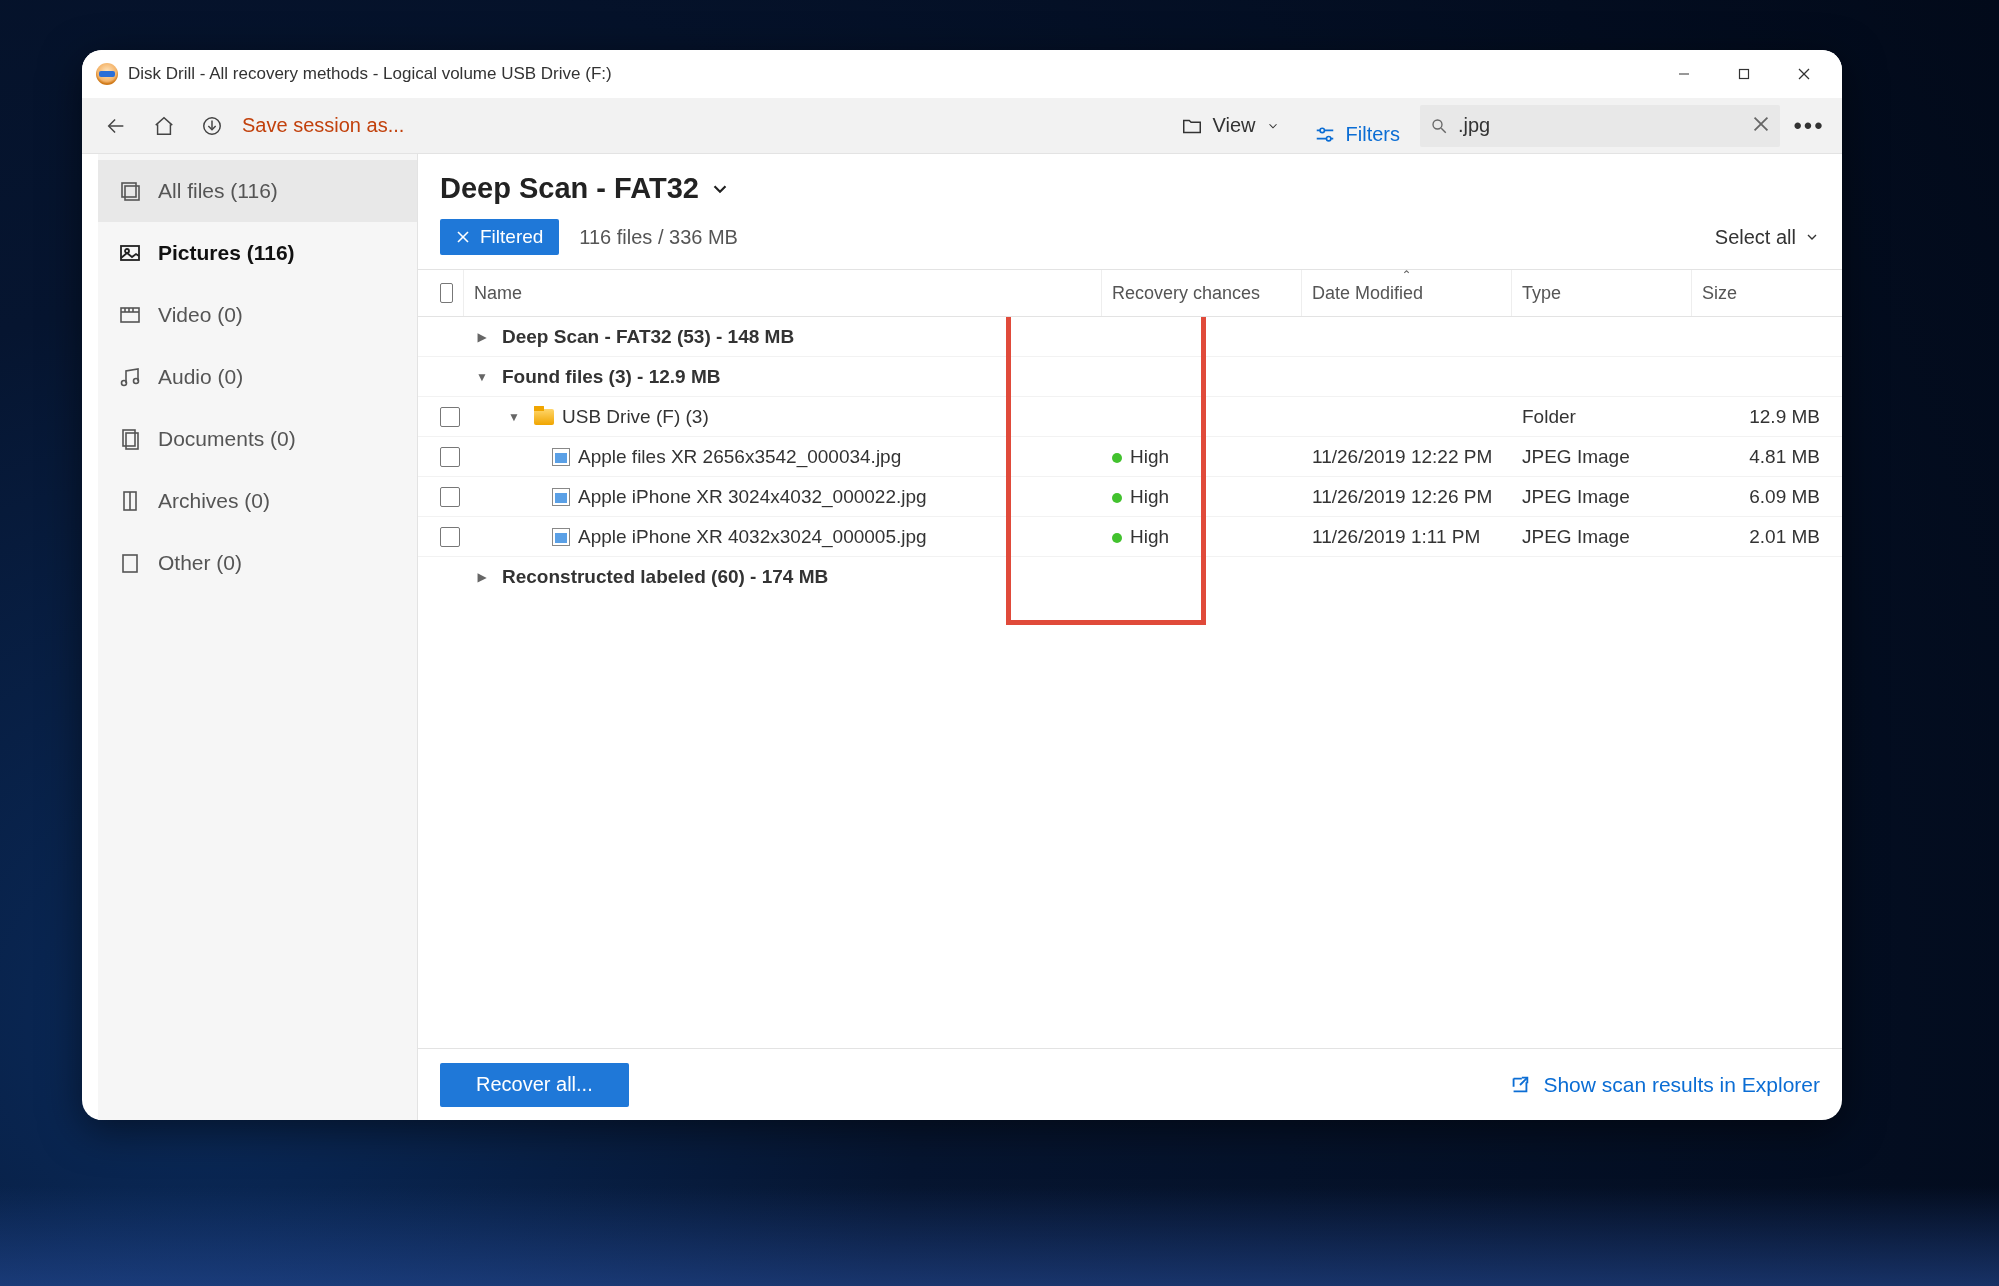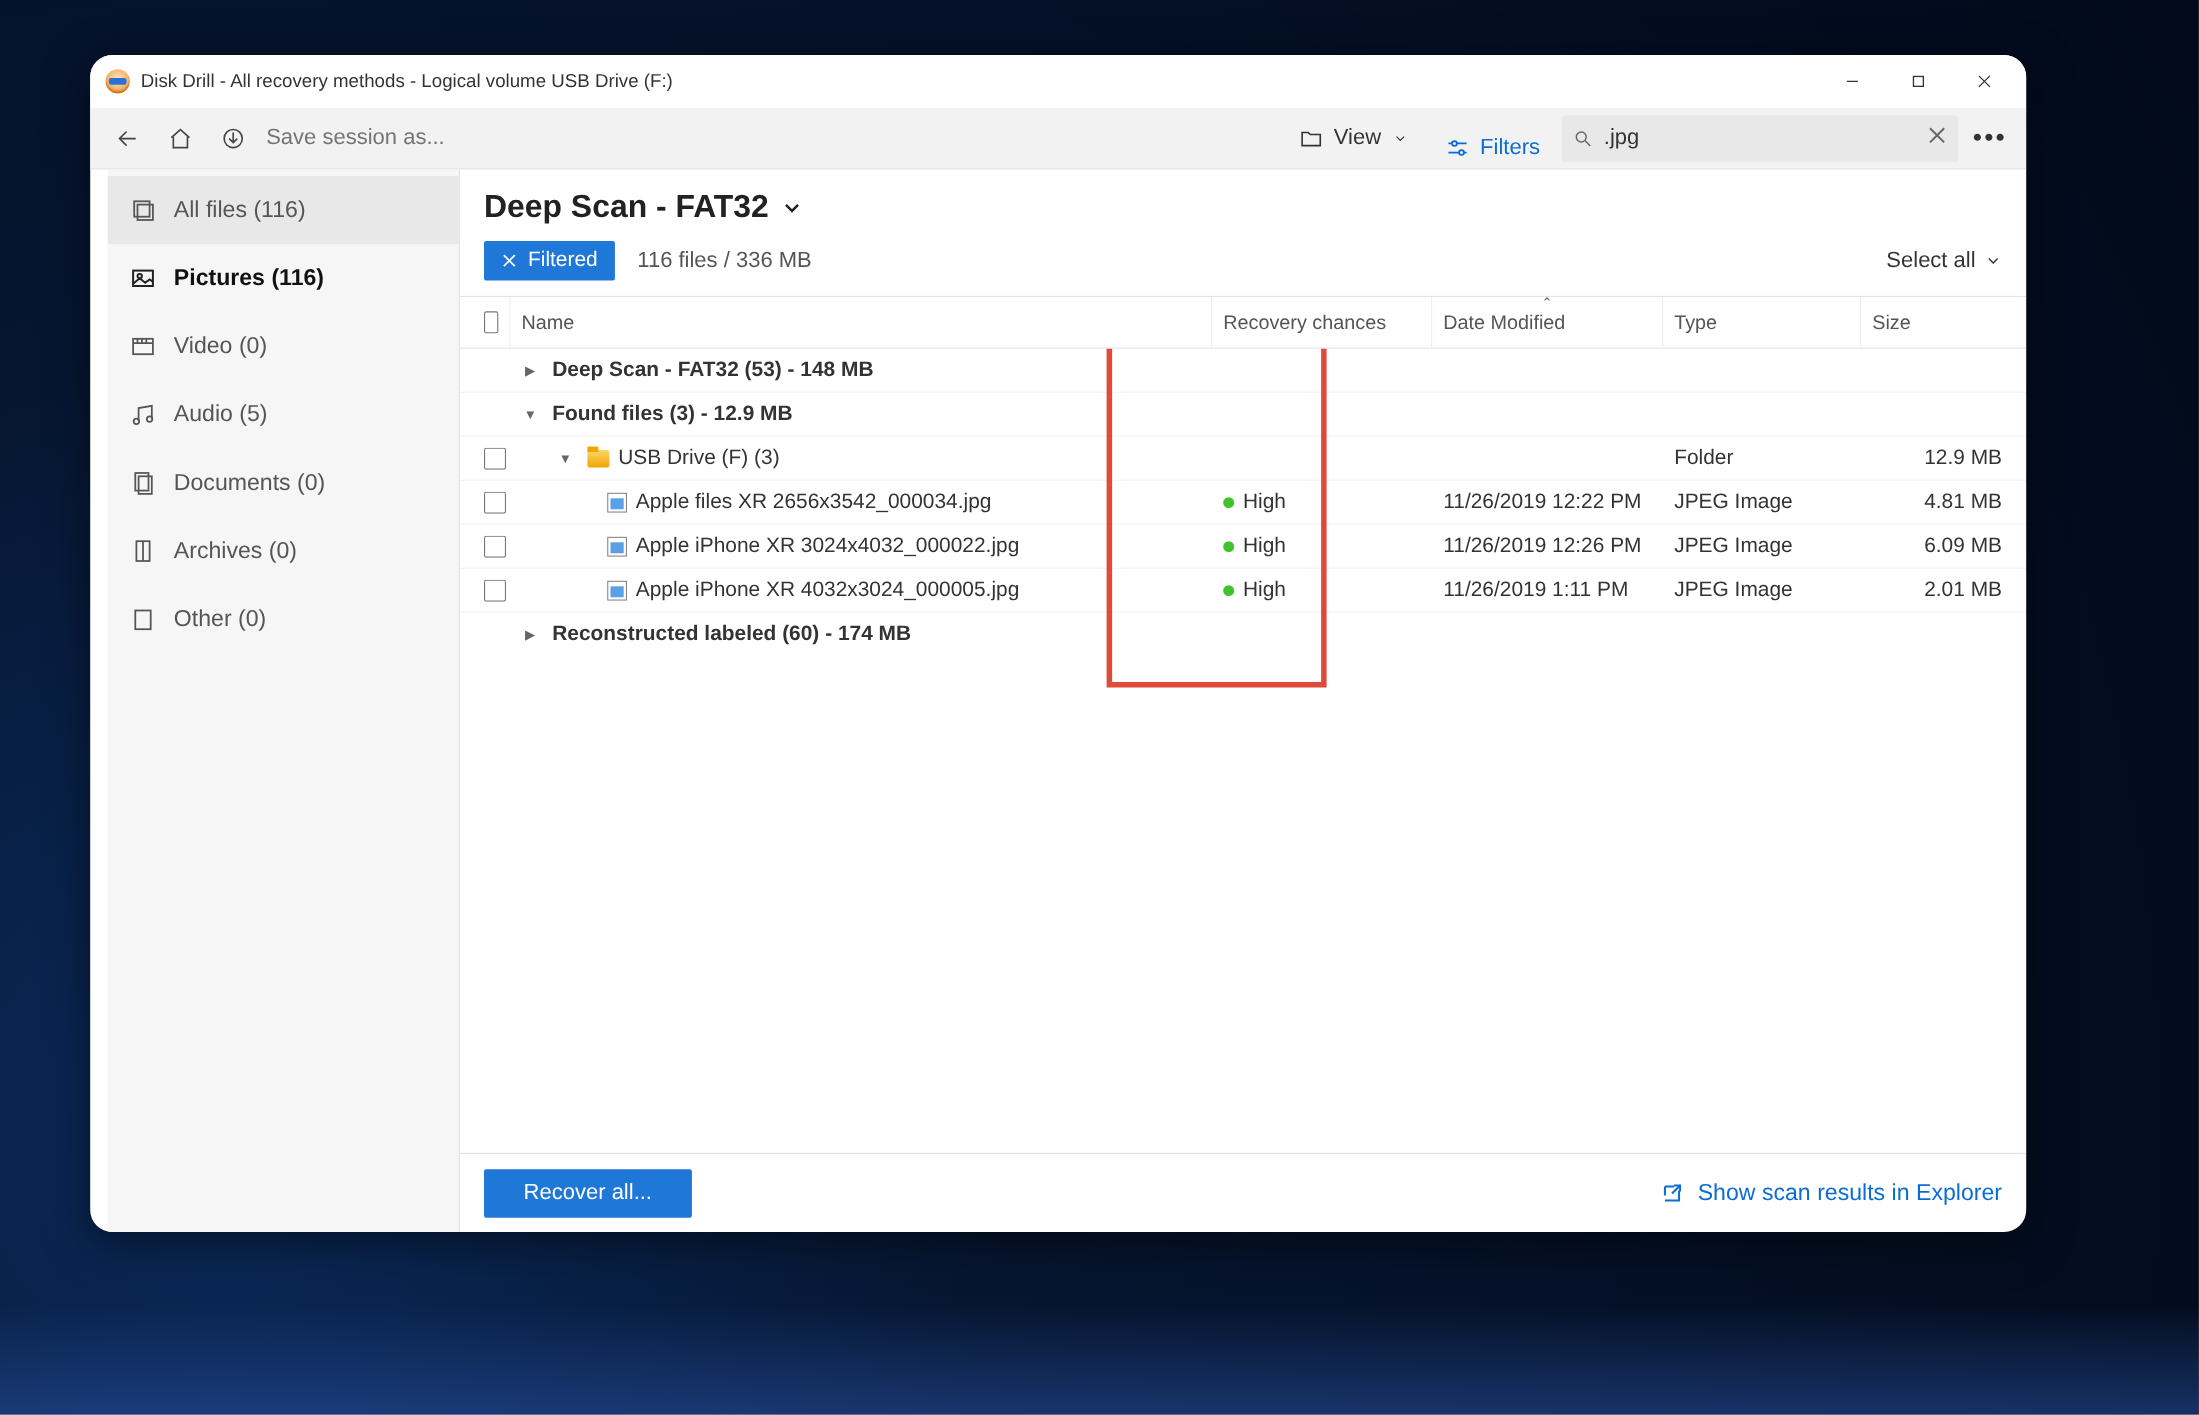--- a/index.html
+++ b/index.html
@@ -35,21 +35,21 @@
   .wbtn{ width:60px; height:48px; display:flex; align-items:center; justify-content:center; color:#333; }
   .wbtn svg{ width:14px; height:14px; }
 
   
   .toolbar{
     display:flex; align-items:center; height:56px; background:#f2f2f2;
     border-bottom:1px solid #e3e3e3; padding:0 10px;
   }
   .tbtn{ width:48px; height:48px; display:flex; align-items:center; justify-content:center; color:#444; border-radius:4px;}
   .tbtn svg{width:22px;height:22px;}
-  .save-label{ font-size:20px; color:#737373; margin-left:6px; }
+  .save-label{ font-size:20px; color:#c2410c; margin-left:6px; }
   .toolbar-right{ margin-left:auto; display:flex; align-items:center; gap:6px; }
   .view-btn{ display:flex; align-items:center; gap:10px; padding:0 14px; height:40px; font-size:20px; color:#333;}
   .view-btn svg{width:22px;height:22px;}
   .filters-btn{ display:flex; align-items:flex-end; gap:10px; padding:0 14px; height:40px; font-size:20px; color:#0b6dd4;}
   .filters-btn svg{width:22px;height:22px;}
   .searchbox{
     display:flex; align-items:center; background:#e8e8e8; width:360px; height:42px; border-radius:2px; padding:0 10px;
   }
   .searchbox svg{width:18px;height:18px; color:#666; flex:none;}
   .searchbox input{
@@ -241,21 +241,21 @@
             <line x1="15" y1="5" x2="15" y2="9"></line>
           </svg>
         <span>Video (0)</span>
       </div>
       <div class="side-item">
         <svg viewBox="0 0 24 24" fill="none" stroke="currentColor" stroke-width="1.6">
             <path d="M8 18 V6 L20 4 V16"></path>
             <circle cx="6" cy="18" r="2.5"></circle>
             <circle cx="18" cy="16" r="2.5"></circle>
           </svg>
-        <span>Audio (5)</span>
+        <span>Audio (0)</span>
       </div>
       <div class="side-item">
         <svg viewBox="0 0 24 24" fill="none" stroke="currentColor" stroke-width="1.6">
             <rect x="5" y="3" width="12" height="16"></rect>
             <rect x="8" y="6" width="12" height="16"></rect>
           </svg>
         <span>Documents (0)</span>
       </div>
       <div class="side-item">
         <svg viewBox="0 0 24 24" fill="none" stroke="currentColor" stroke-width="1.6">

